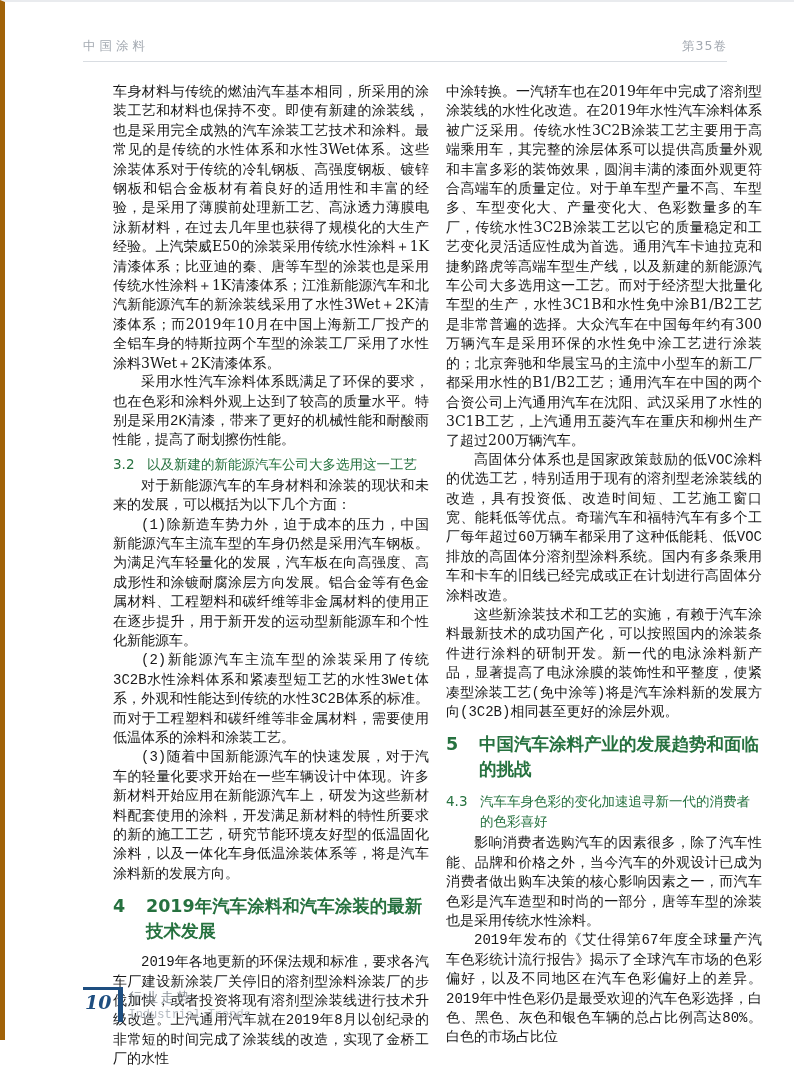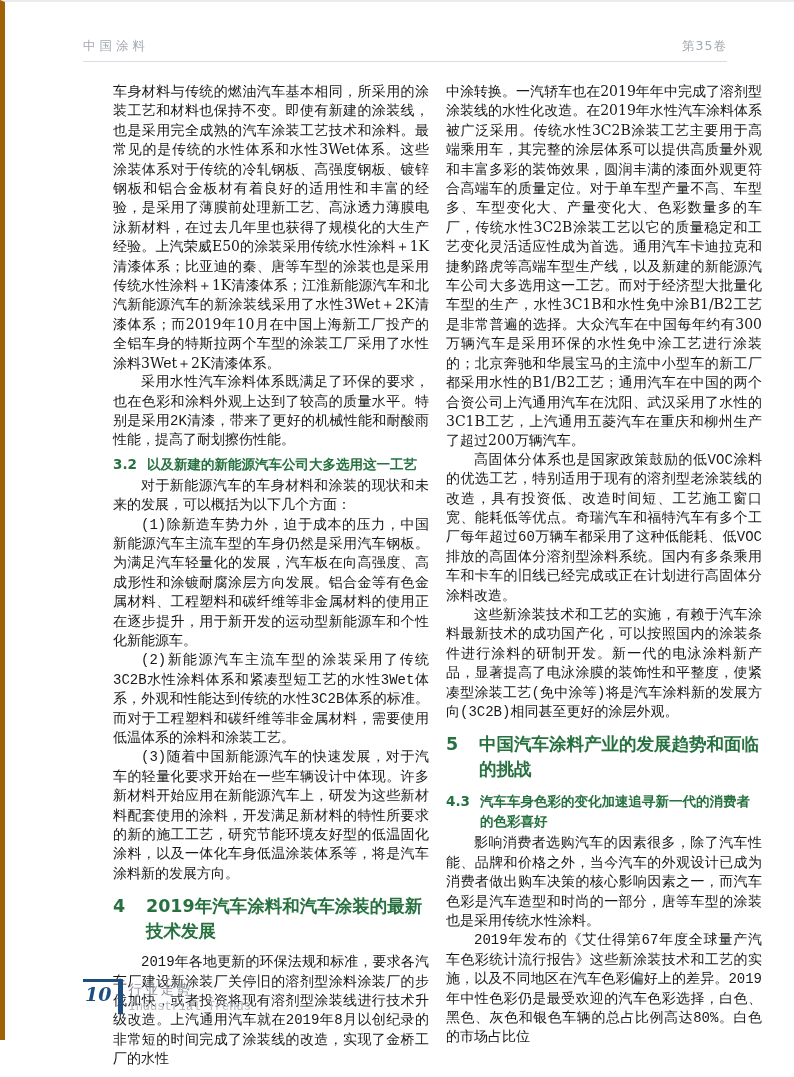--- a/index.html
+++ b/index.html
@@ -58,36 +58,36 @@
     line-height: 25px;
     margin: 10px 0 9px 0;
     text-align: left;
   }
   .sec-h2 .sec-num { width: 33px; flex: none; }
   .sec-h2 .sec-text { flex: 1; }
 
   .sec-h3 {
     display: flex;
     font-family: "DejaVu Sans", sans-serif;
-    font-weight: bold;
+    font-weight: normal;
     color: var(--heading-green, #26713f);
     font-size: 13.5px;
     line-height: 20px;
     margin: 3px 0 3px 0;
     text-align: left;
   }
   .sec-h3 .sec-num { width: 34px; flex: none; }
   .sec-h3 .sec-text { flex: 1; }
   .sec-h3.nowrap .sec-text { white-space: nowrap; }
 
   
   .folio {
     position: absolute;
     left: 78px;
-    bottom: 26px;
+    bottom: 18px;
     display: flex;
     align-items: flex-start;
   }
   .pn-wrap {
     border-top: 3px solid var(--footer-blue, #1e4e80);
     padding: 1px 7px 0 2px;
   }
   .pn-wrap .pagenum {
     font-family: "DejaVu Serif", serif;
     font-style: italic;
@@ -154,21 +154,21 @@
         <p class="body-p indent">这些新涂装技术和工艺的实施，有赖于汽车涂料最新技术的成功国产化，可以按照国内的涂装条件进行涂料的研制开发。新一代的电泳涂料新产品，显著提高了电泳涂膜的装饰性和平整度，使紧凑型涂装工艺(免中涂等)将是汽车涂料新的发展方向(3C2B)相同甚至更好的涂层外观。</p>
         <div class="sec-h2">
           <span class="sec-num">5</span>
           <span class="sec-text">中国汽车涂料产业的发展趋势和面临的挑战</span>
         </div>
         <div class="sec-h3">
           <span class="sec-num">4.3</span>
           <span class="sec-text">汽车车身色彩的变化加速追寻新一代的消费者的色彩喜好</span>
         </div>
         <p class="body-p indent">影响消费者选购汽车的因素很多，除了汽车性能、品牌和价格之外，当今汽车的外观设计已成为消费者做出购车决策的核心影响因素之一，而汽车色彩是汽车造型和时尚的一部分，唐等车型的涂装也是采用传统水性涂料。</p>
-        <p class="body-p indent">2019年发布的《艾仕得第67年度全球量产汽车色彩统计流行报告》这些新涂装技术和工艺的实施，以及不同地区在汽车色彩偏好上的差异。2019年中性色彩仍是最受欢迎的汽车色彩选择，白色、黑色、灰色和银色车辆的总占比例高达80%。白色的市场占比位</p>
+        <p class="body-p indent">2019年发布的《艾仕得第67年度全球量产汽车色彩统计流行报告》揭示了全球汽车市场的色彩偏好，以及不同地区在汽车色彩偏好上的差异。2019年中性色彩仍是最受欢迎的汽车色彩选择，白色、黑色、灰色和银色车辆的总占比例高达80%。白色的市场占比位</p>
       </section>
   </div>
 
   <div class="folio">
     <div class="pn-wrap">
       <span class="pagenum">10</span>
     </div>
     <div class="vbar"></div>
     <div class="folio-labels">
       <span class="folio-cn">行业走势</span>

